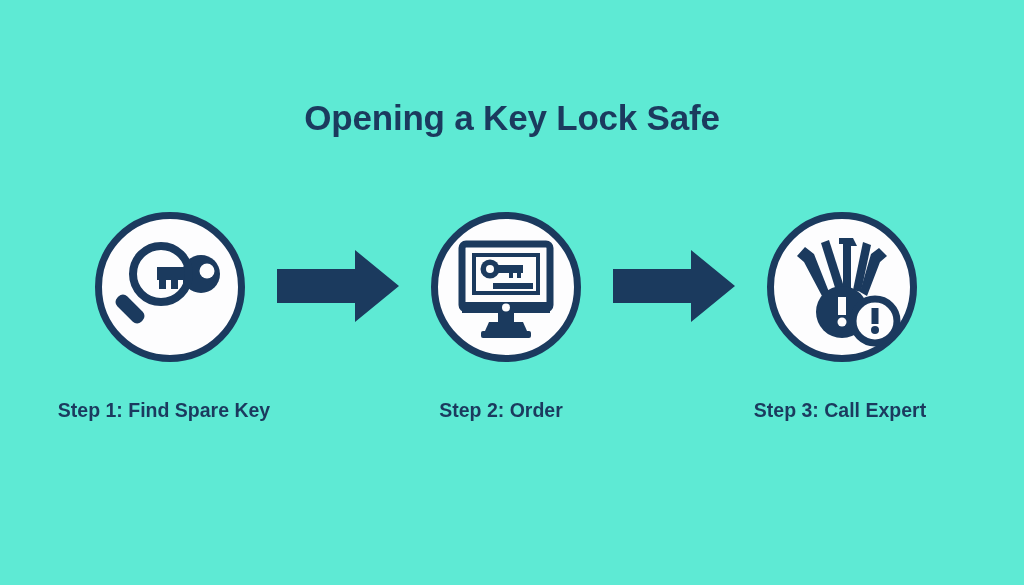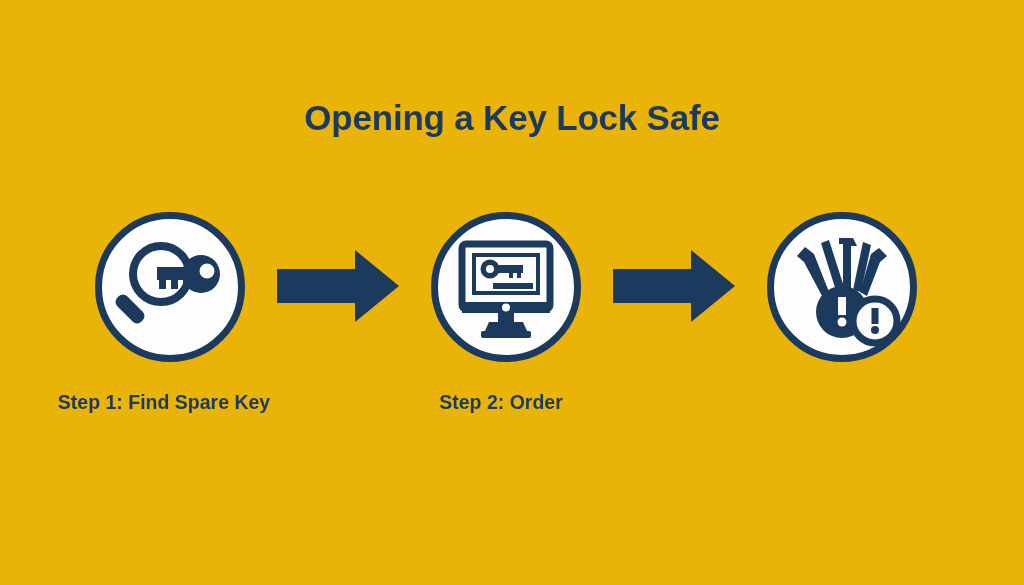--- a/index.html
+++ b/index.html
@@ -10,21 +10,21 @@
     width: 1024px;
     height: 585px;
     background: #fcfcfd;
     font-family: "Liberation Sans", sans-serif;
     overflow: hidden;
   }
   #infographic {
     position: relative;
     width: 1024px;
     height: 585px;
-    background: #eab308;
+    background: #5eead4;
   }
 
   
   .title {
     position: absolute;
     left: 0;
     top: 98px;
     width: 1024px;
     text-align: center;
     font-size: 35px;
@@ -83,21 +83,21 @@
 
   
   .labels {
     position: absolute;
     left: 0;
     top: 388px;
     width: 1024px;
   }
   .label {
     position: absolute;
-    top: 0;
+    top: 8px;
     width: 260px;
     text-align: center;
     font-size: 19.5px;
     font-weight: bold;
     line-height: 29px;
     color: #1b3a5e;
   }
   .label-1 { left: 34px; }
   .label-2 { left: 371px; }
   .label-3 { left: 710px; }
@@ -197,17 +197,18 @@
 
     <div class="label label-1">
       <span class="label-line">Step 1: Find Spare Key</span>
     </div>
 
     <div class="label label-2">
       <span class="label-line">Step 2: Order</span>
     </div>
 
     <div class="label label-3">
+      <span class="label-line">Step 3: Call Expert</span>
     </div>
 
   </div>
 
 </div>
 
 </body></html>

